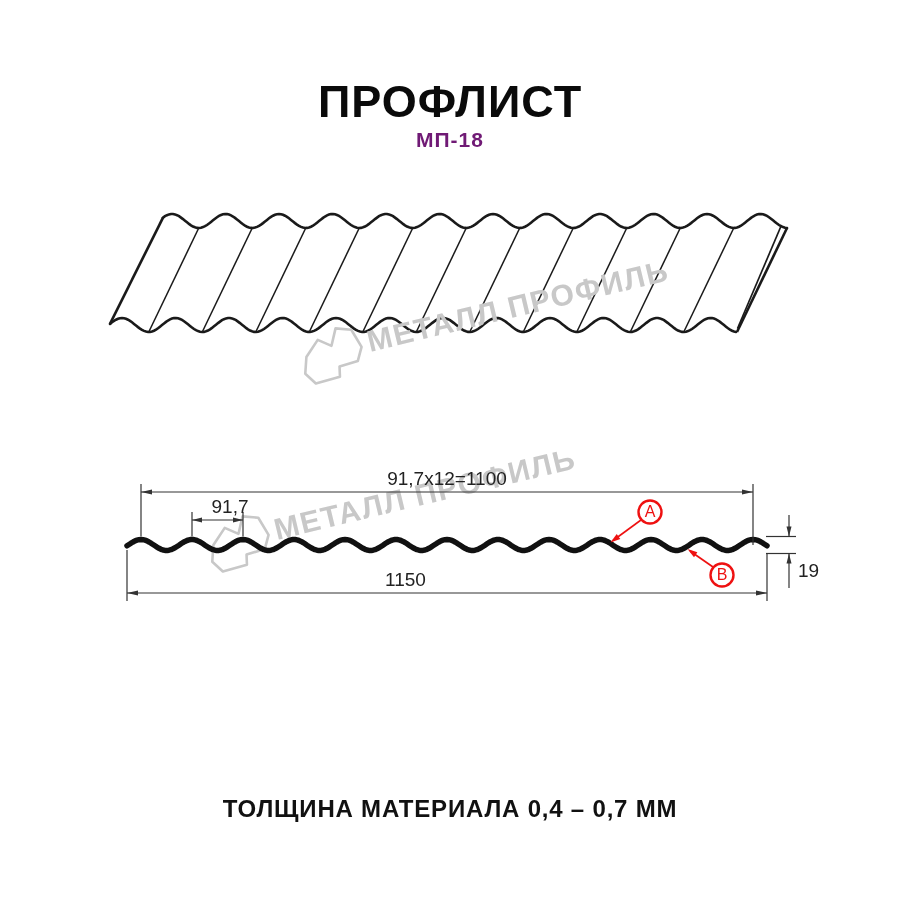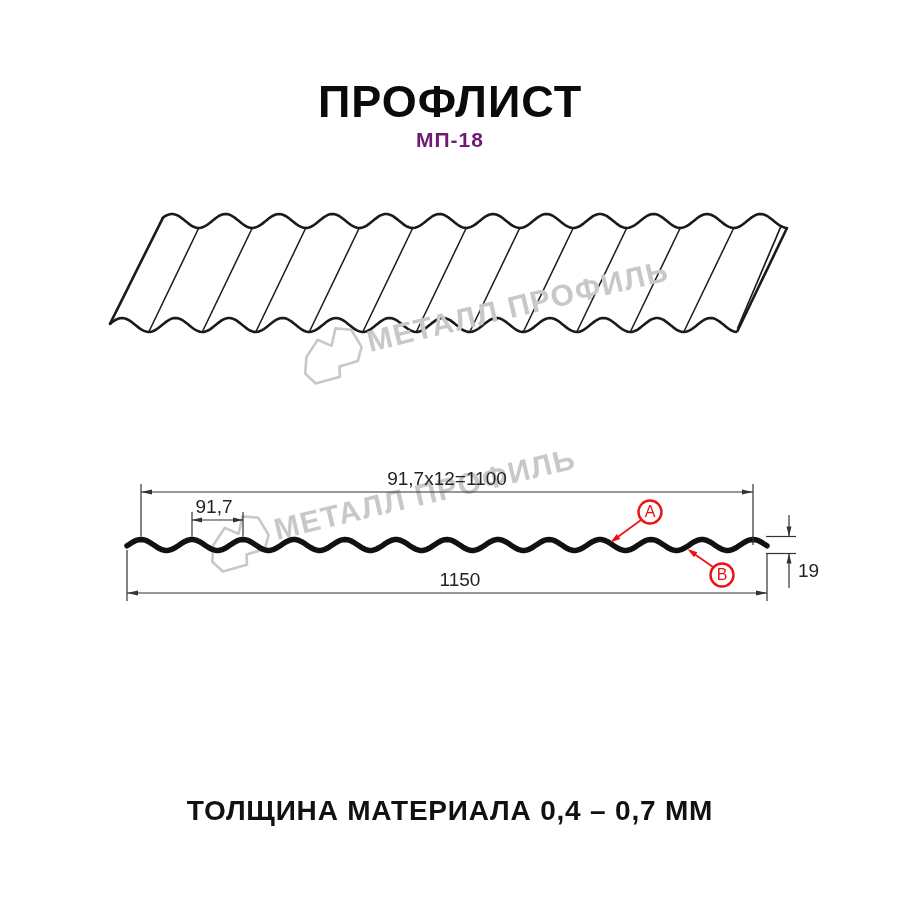--- a/index.html
+++ b/index.html
@@ -11,28 +11,28 @@
   .page-title{
     left:0;right:0;top:76px;text-align:center;
     font-size:45px;font-weight:800;letter-spacing:1px;color:#0a0a0a;
   }
   .page-subtitle{
     left:0;right:0;top:128px;text-align:center;
     font-size:21px;font-weight:600;letter-spacing:1px;color:#701a75;
   }
   .footer-text{
     left:0;right:0;top:795px;text-align:center;
-    font-size:28px;font-weight:600;letter-spacing:0.8px;color:#111;
+    font-size:24px;font-weight:600;letter-spacing:0.8px;color:#111;
   }
   .dim{
     font-size:19px;color:#222;white-space:nowrap;
   }
   .dim-top{left:347px;top:468px;width:200px;text-align:center;}
-  .dim-pitch{left:164px;top:496px;width:100px;text-align:center;}
-  .dim-width{left:385px;top:569px;width:150px;text-align:center;}
+  .dim-pitch{left:180px;top:496px;width:100px;text-align:center;}
+  .dim-width{left:385px;top:569px;width:150px;text-align:left;}
   .dim-height{left:798px;top:560px;}
   .callout-letter{
     font-size:16px;color:#ee1111;transform:translate(-50%,-52%);
     font-weight:400;
   }
   .callout-a{left:650px;top:512px;}
   .callout-b{left:722px;top:575px;}
   svg#art{position:absolute;left:0;top:0;}
   .wm-text{
     font-family:"Liberation Sans", sans-serif;

